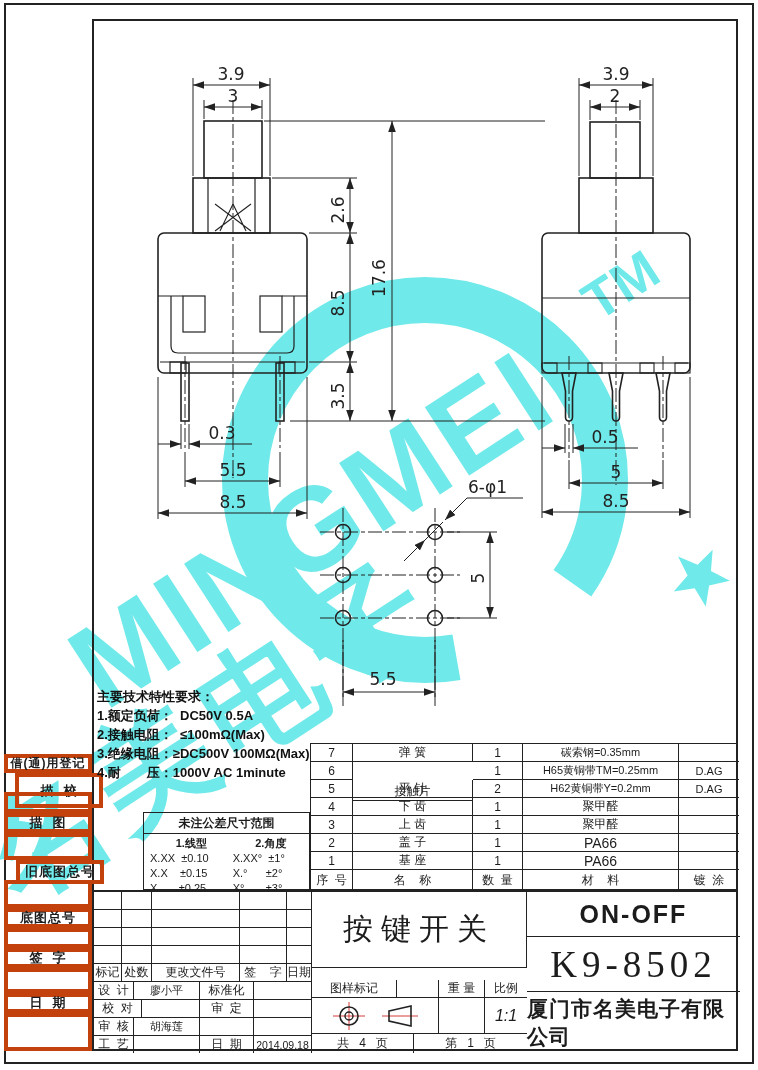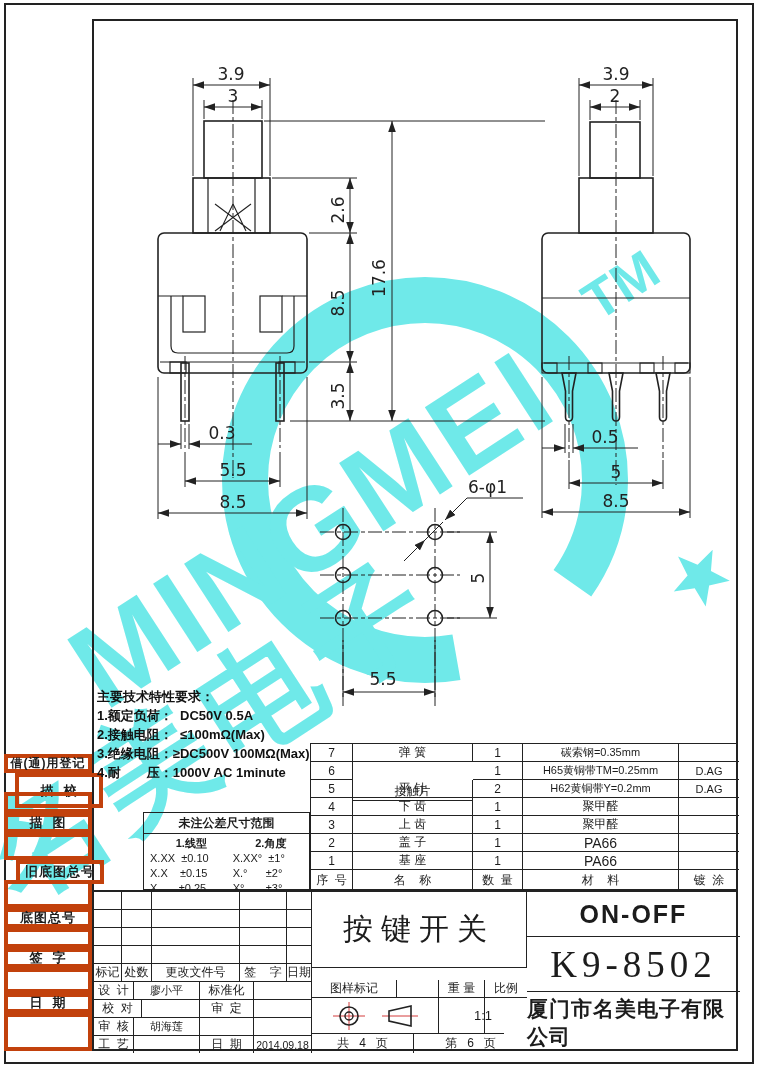--- a/index.html
+++ b/index.html
@@ -330,23 +330,23 @@
         <line x1="18" y1="1" x2="18" y2="29" stroke="#d43c3c" stroke-width="1"></line>
         <circle cx="18" cy="15" r="9" fill="none" stroke="#222" stroke-width="1.6"></circle>
         <circle cx="18" cy="15" r="4" fill="none" stroke="#222" stroke-width="1.4"></circle>
       </svg>
       <svg width="38" height="24" viewBox="0 0 38 24" style="position:static;">
         <line x1="1" y1="12" x2="37" y2="12" stroke="#d43c3c" stroke-width="1"></line>
         <path d="M8,7 L30,2 L30,22 L8,17 Z" fill="none" stroke="#222" stroke-width="1.6"></path>
       </svg>
     </div>
     <div class="cell" style="left:345px;top:106px;width:46px;height:36px;"></div>
-    <div class="cell" style="left:368px;top:106px;width:42px;height:36px;border-right:none;font-size:13px;">1:1</div>
+    <div class="cell" style="left:391px;top:106px;width:42px;height:36px;border-right:none;font-size:16px;font-style:italic;">1:1</div>
 
     <div class="cell pre" style="left:218px;top:142px;width:102px;height:19px;border-bottom:none;">共   4   页</div>
-    <div class="cell pre" style="left:320px;top:142px;width:113px;height:19px;border-bottom:none;border-right:none;">第   6   页</div>
+    <div class="cell pre" style="left:320px;top:142px;width:113px;height:19px;border-bottom:none;border-right:none;">第   1   页</div>
 
     <div class="cell onoff" style="left:433px;top:0;width:213px;height:45px;border-right:none;">ON-OFF</div>
     <div class="cell model" style="left:433px;top:45px;width:213px;height:55px;border-right:none;">K9-8502</div>
     <div class="cell company" style="left:433px;top:100px;width:213px;height:61px;border-right:none;border-bottom:none;">厦门市名美电子有限公司</div>
   </div>
 
 </div>
 
 </body></html>

